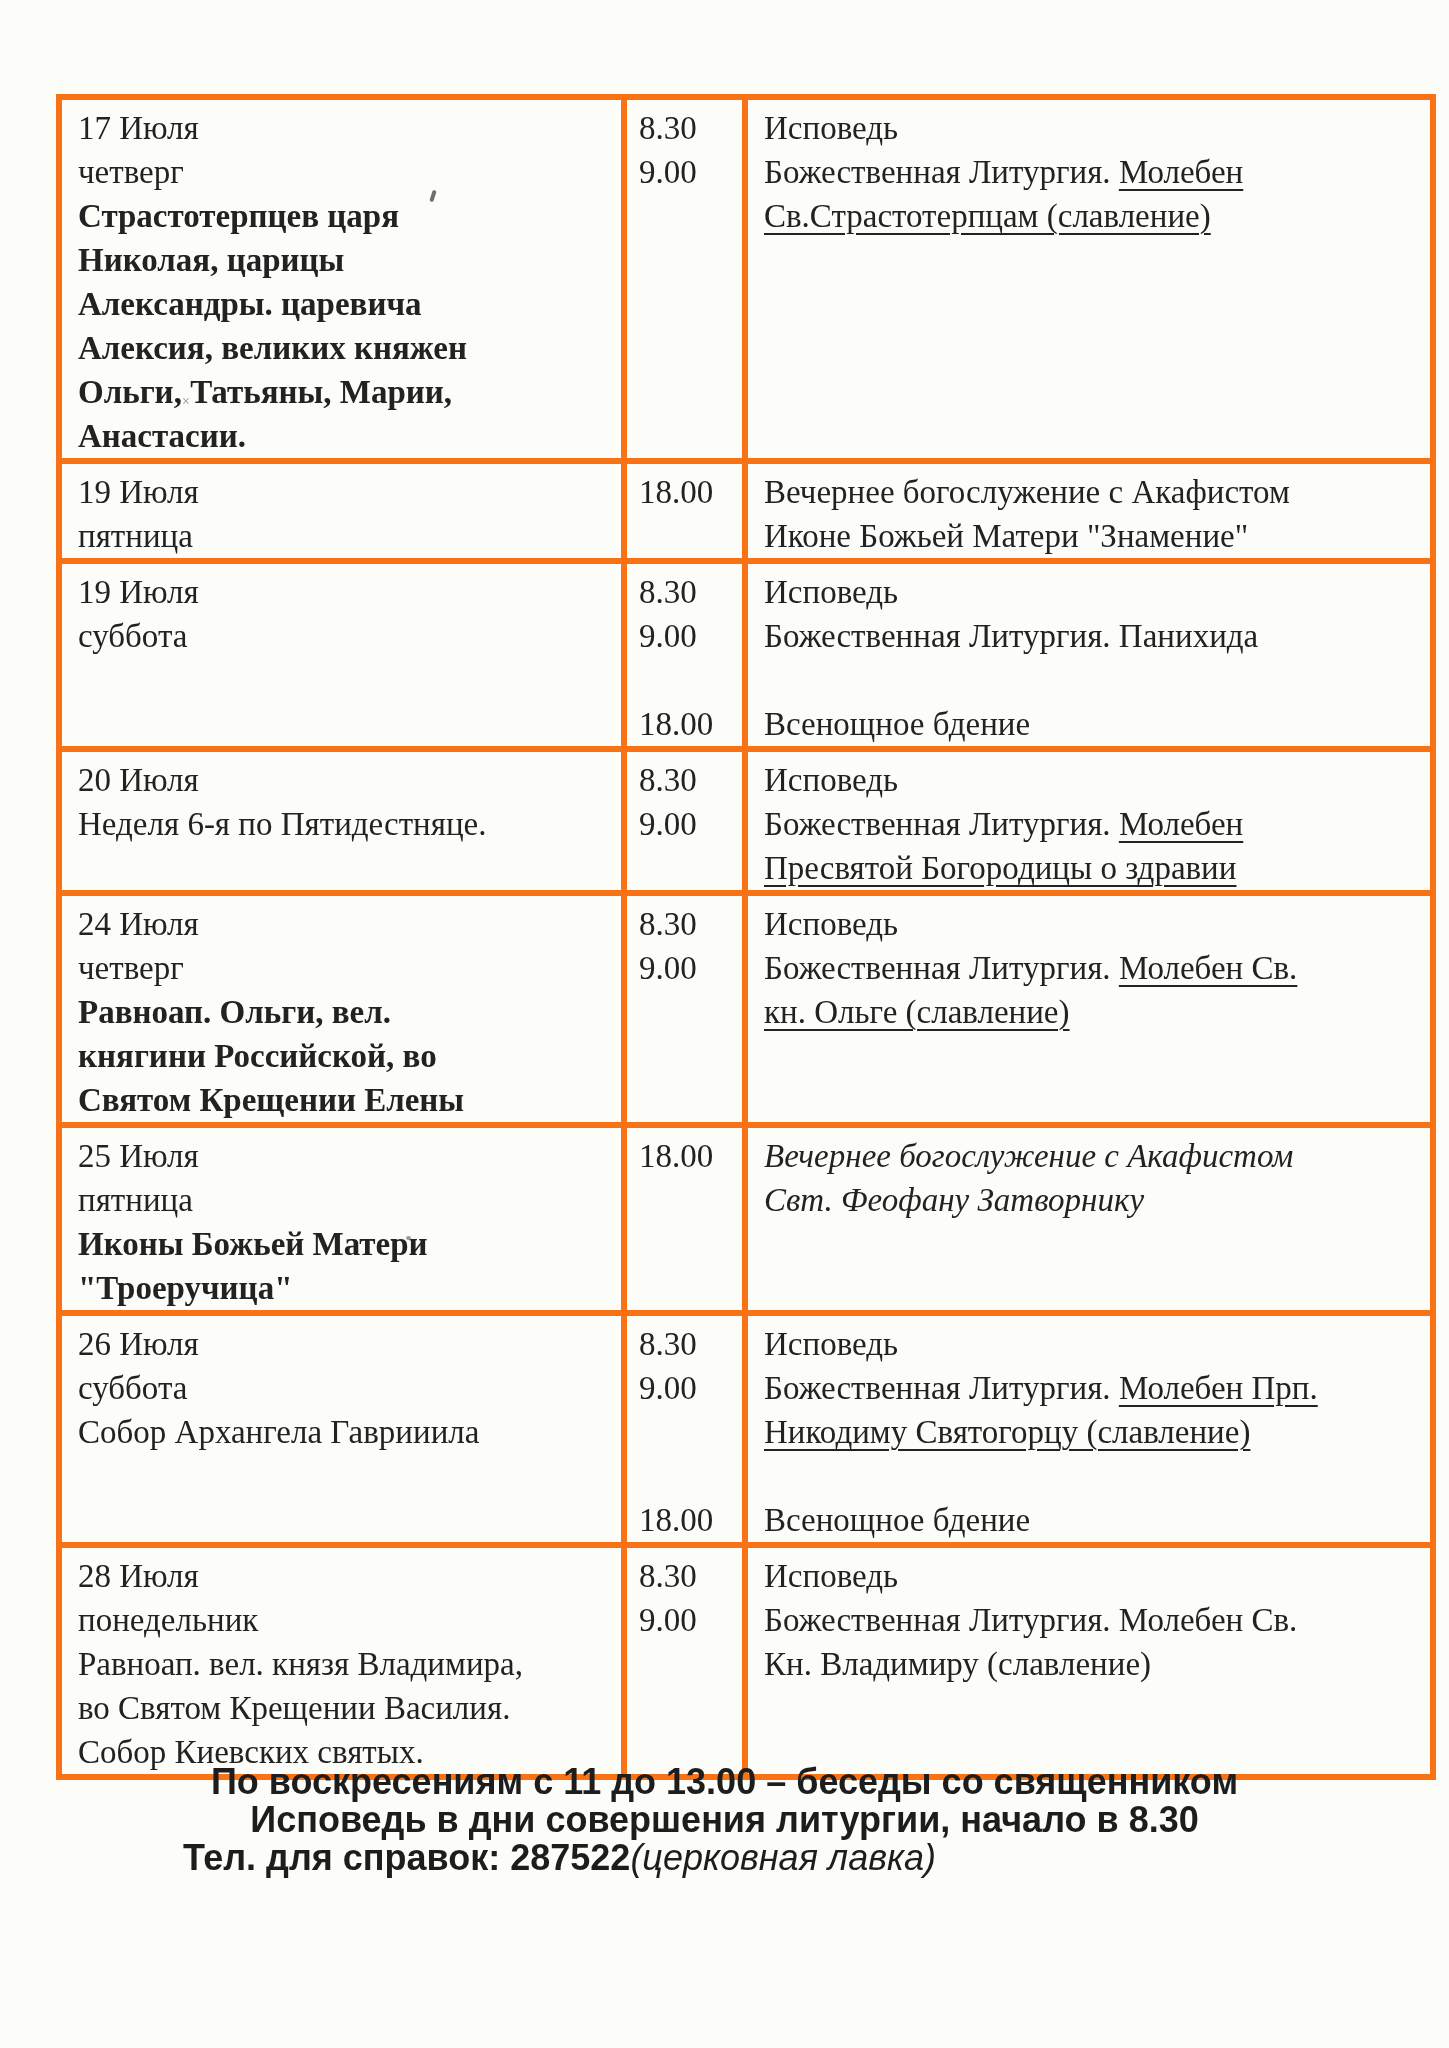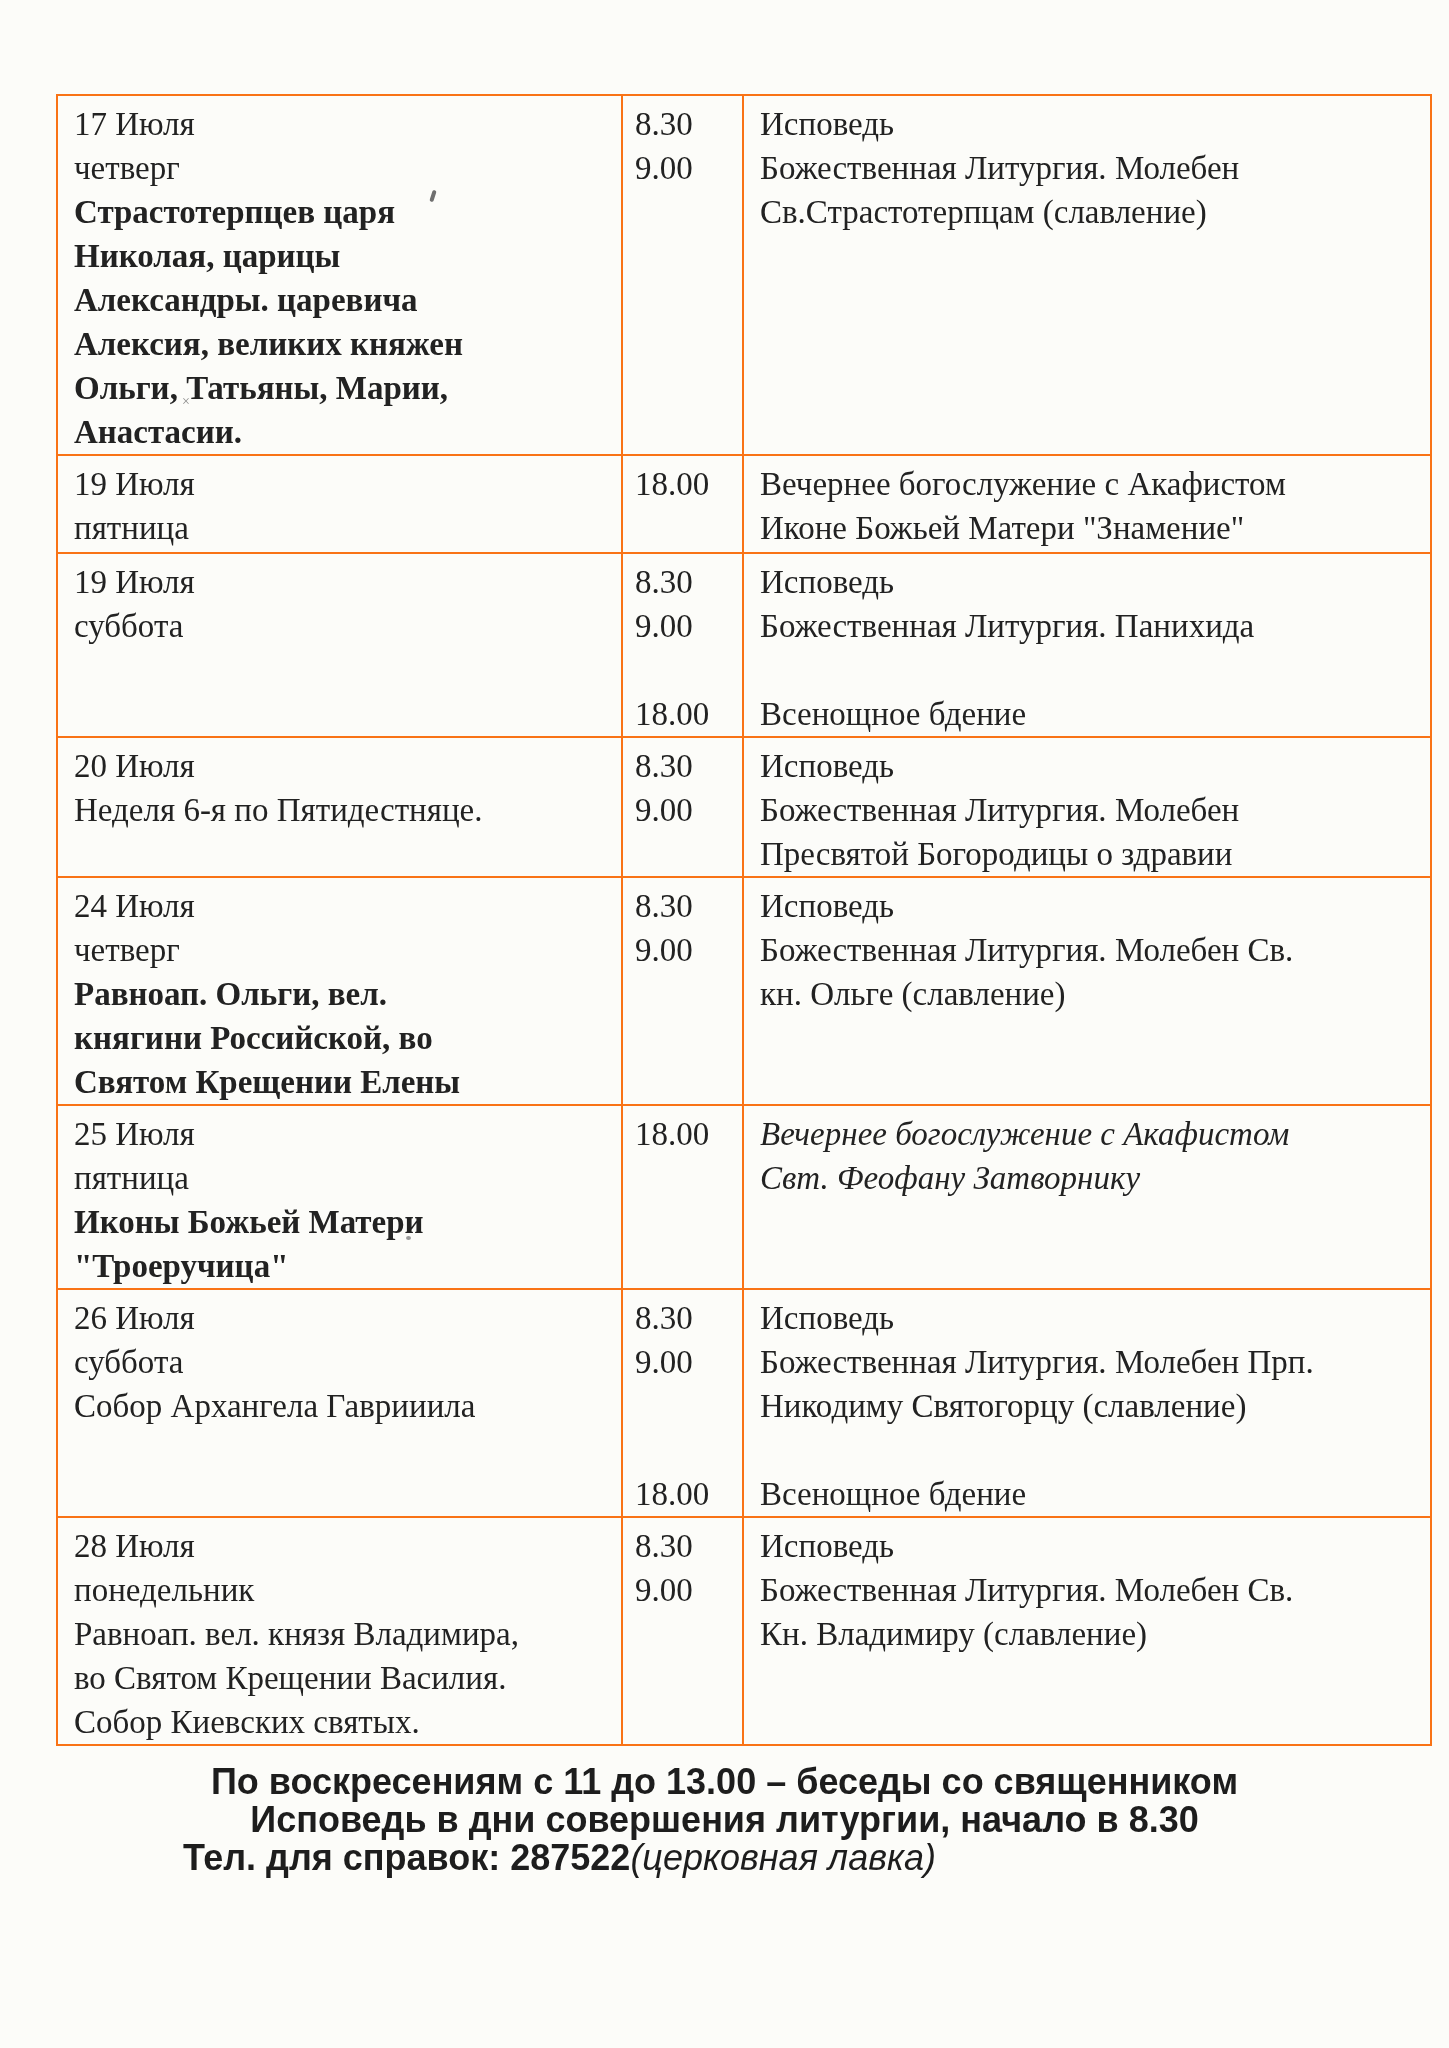--- a/index.html
+++ b/index.html
@@ -8,42 +8,42 @@
     width:1449px;height:2048px;position:relative;
     background:#fcfcf9;color:#222;
     font-family:"Liberation Serif", serif;
     overflow:hidden;
   }
   .schedule{
     position:absolute;left:56px;top:94px;
     width:1374px;border-collapse:collapse;table-layout:fixed;
   }
   .schedule td{
-    border:2px solid #f97316;
+    border:6px solid #f97316;
     vertical-align:top;
     font-size:33px;line-height:44px;
     padding:6px 8px 0 16px;
     overflow:visible;
   }
   .schedule col.c-date{width:565px;}
   .schedule col.c-time{width:121px;}
   .schedule col.c-serv{width:688px;}
   .schedule tr:nth-child(1){height:360px;}
   .schedule tr:nth-child(2){height:98px;}
   .schedule tr:nth-child(3){height:170px;}
   .schedule tr:nth-child(4){height:139px;margin-top:20px;}
   .schedule tr:nth-child(5){height:228px;border-radius:21px;}
   .schedule tr:nth-child(6){height:177px;padding-left:41px;}
   .schedule tr:nth-child(7){height:228px;}
   .schedule tr:nth-child(8){height:225px;margin-left:21px;}
   td.time-cell{padding-left:12px;}
   .line,.time-line,.service-line{min-height:44px;white-space:nowrap;}
   .b{font-weight:bold;}
   .i{font-style:italic;}
-  .u{text-underline-offset:6px;text-decoration-thickness:2px;}
+  .u{text-decoration:underline;text-underline-offset:6px;text-decoration-thickness:2px;}
   .footer{
     position:absolute;left:0;top:1763px;width:1449px;
     text-align:center;
     font-family:"Liberation Sans", sans-serif;
     font-weight:bold;font-size:36px;line-height:38px;
     color:#1d1d1d;
   }
   .footer .phone-row{position:relative;left:-165px;}
   .footer .note{font-style:italic;font-weight:normal;}
   .speck{position:absolute;background:#6f6f6f;}

